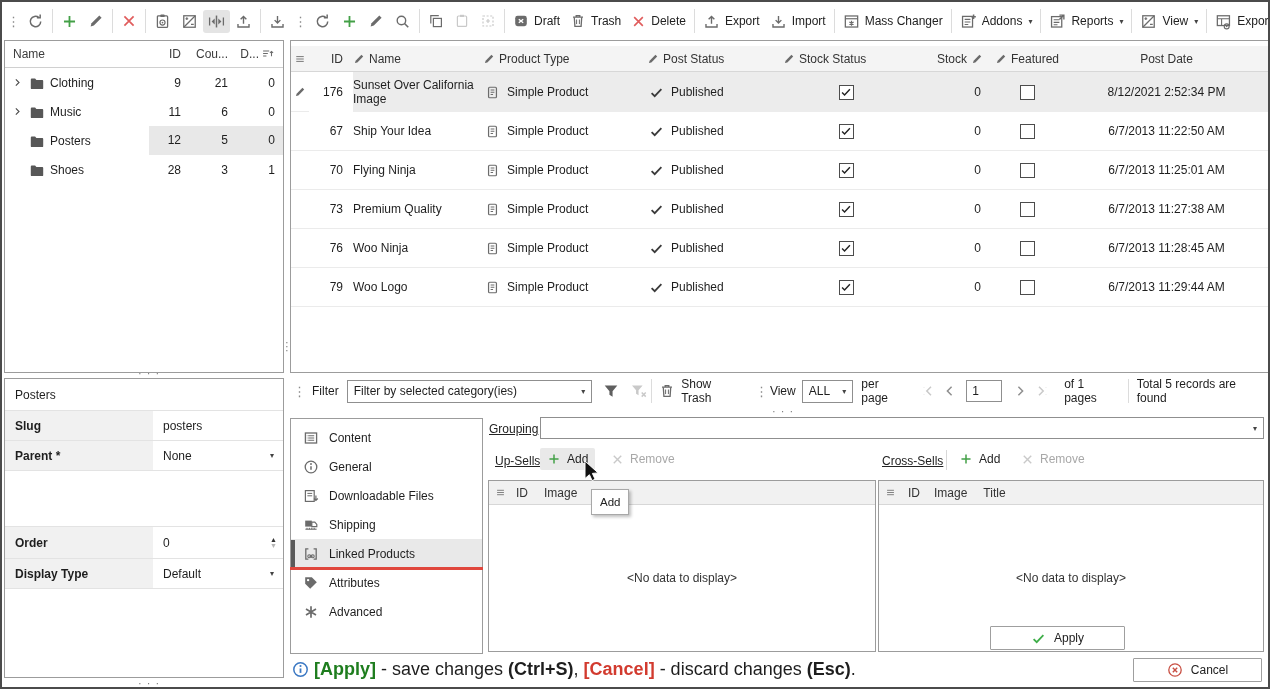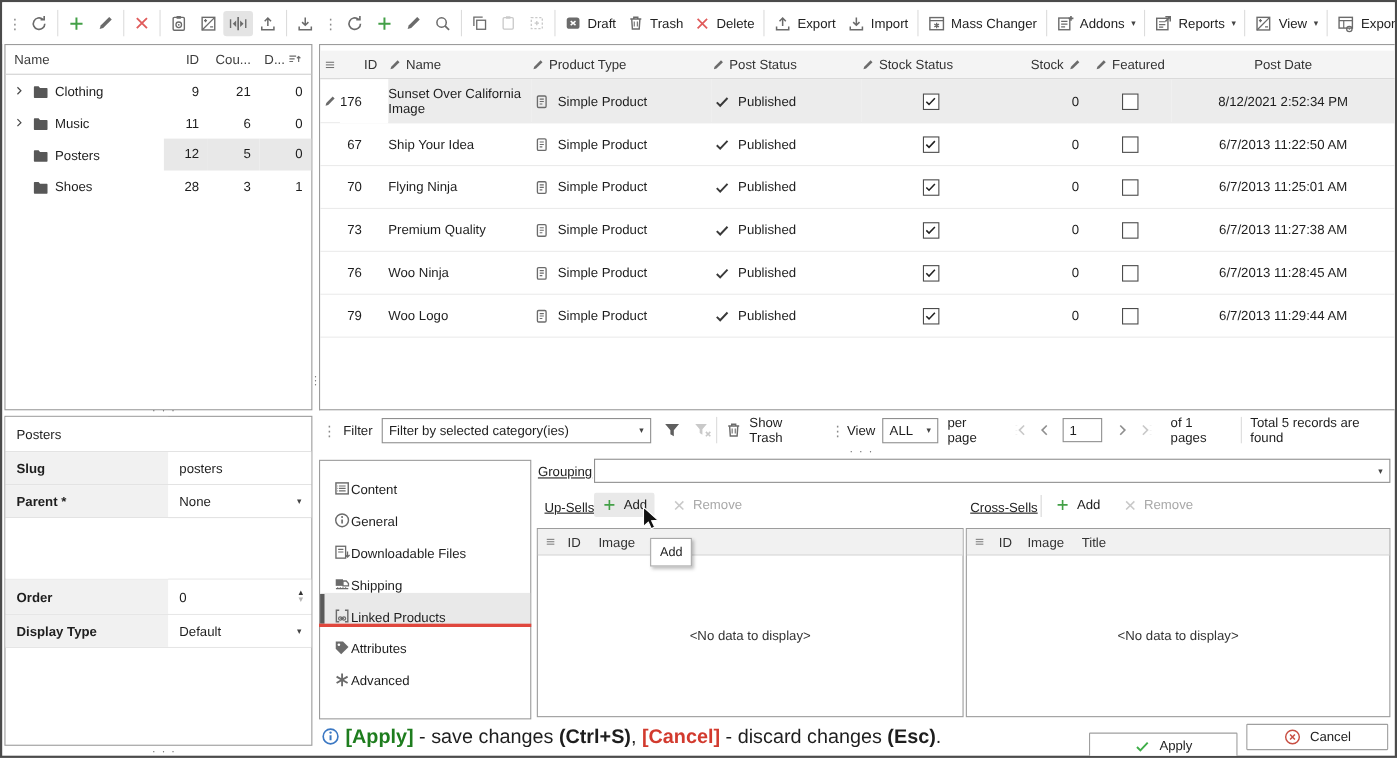--- a/index.html
+++ b/index.html
@@ -35,42 +35,42 @@
   .tree-chev { width:14px; display:flex; justify-content:center; color:#4a4a4a; }
   .num { text-align:right; padding-right:8px; }
   .selcell { background:#e8e8e8; height:29px; line-height:29px; }
   
   .pgrid-head, .pgrid-row { display:grid;
     grid-template-columns:18px 44px 130px 164px 136px 126px 80px 76px 1fr; align-items:center; }
   .pgrid-head { height:26px; margin-top:5px; background:#f4f4f4; border-bottom:1px solid #d7d7d7; color:#333; }
   .gh { display:flex; align-items:center; gap:4px; }
   .pgrid-row { border-bottom:1px solid #ebebeb; }
   .rsel { background:#ececec; }
-  .cell-id { text-align:right; padding-right:24px; }
+  .cell-id { text-align:right; padding-right:10px; }
   .cell-type, .cell-status { display:flex; align-items:center; gap:7px; padding-left:2px; }
   .cell-stock { text-align:right; padding-right:8px; }
   .cell-date { text-align:center; }
   .cb { width:15px; height:15px; background:#fff; border:1px solid #4c4c4c; display:inline-flex;
         align-items:center; justify-content:center; }
   
   .fbar { position:absolute; left:288px; top:372px; width:978px; height:34px;
           display:flex; align-items:center; }
   .combo { border:1px solid #8f8f8f; height:23px; display:flex; align-items:center;
            padding:0 6px; gap:6px; background:#fff; }
   .combo .caret { margin-left:auto; }
   .pginput { width:36px; height:22px; border:1px solid #8f8f8f; padding:0 5px; font:inherit; color:#1e1e1e; }
   
   .frow { display:grid; grid-template-columns:148px 1fr; border-bottom:1px solid #e3e3e3; }
   .flabel { background:#f1f1f1; font-weight:bold; display:flex; align-items:center; padding-left:10px; }
   .fval { display:flex; align-items:center; padding-left:10px; position:relative; background:#fff; }
   .fval .caret { position:absolute; right:9px; }
   .spin { position:absolute; right:6px; display:flex; flex-direction:column; line-height:6px; font-size:7px; }
   .spin .up { color:#333; } .spin .dn { color:#b5b5b5; }
   
-  .tab { position:relative; height:29px; display:flex; align-items:flex-end; padding-left:12px; }
+  .tab { position:relative; height:29px; display:flex; align-items:center; gap:10px; padding-left:12px; }
   .tab.sel { background:#e9e9e9; }
   .tab.sel .bar { position:absolute; left:0; top:1px; bottom:1px; width:4px; background:#5a5a5a; }
   .tab.sel .redline { position:absolute; left:-1px; right:-1px; bottom:-2px; height:3px; background:#e0473d; }
   
   .lp-label { position:absolute; color:#222;text-decoration:underline; }
   .minibtn { position:absolute; display:flex; align-items:center; gap:6px; padding:4px 7px; border-radius:2px; }
   .minibtn.hov { background:#e9e9e9; }
   .minibtn .t { color:#1e1e1e; }
   .minibtn.dis .t { color:#a8a8a8; }
   .lp-grid { position:absolute; border:1px solid #9c9c9c; background:#fff; }
@@ -1077,21 +1077,21 @@
     </span>
 
   <div class="sbar">
     <span class="ico">
         <svg class="ic" width="17" height="17">
           <use href="#i-infoblue"></use>
         </svg>
       </span>
     <span><span class="tag-apply">[Apply]</span><span> - save changes </span><b>(Ctrl+S)</b><span>, </span><span class="tag-cancel">[Cancel]</span><span> - discard changes </span><b>(Esc)</b><span>.</span></span>
   </div>
-  <div class="btn" style="left:988px; top:664px; width:135px;">
+  <div class="btn" style="left:988px; top:624px; width:135px;">
     <span class="ico" style="color:#3fae49">
         <svg class="ic" width="15" height="15">
           <use href="#i-check"></use>
         </svg>
       </span>
     <span>Apply</span>
   </div>
   <div class="btn" style="left:1131px; top:656px; width:129px;">
     <span class="ico">
         <svg class="ic" width="16" height="16">

